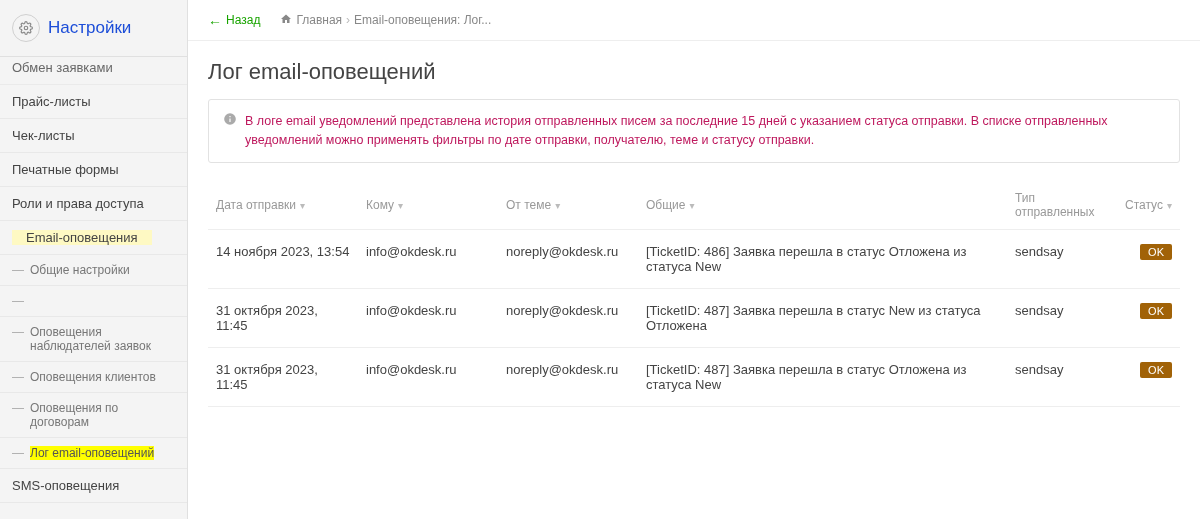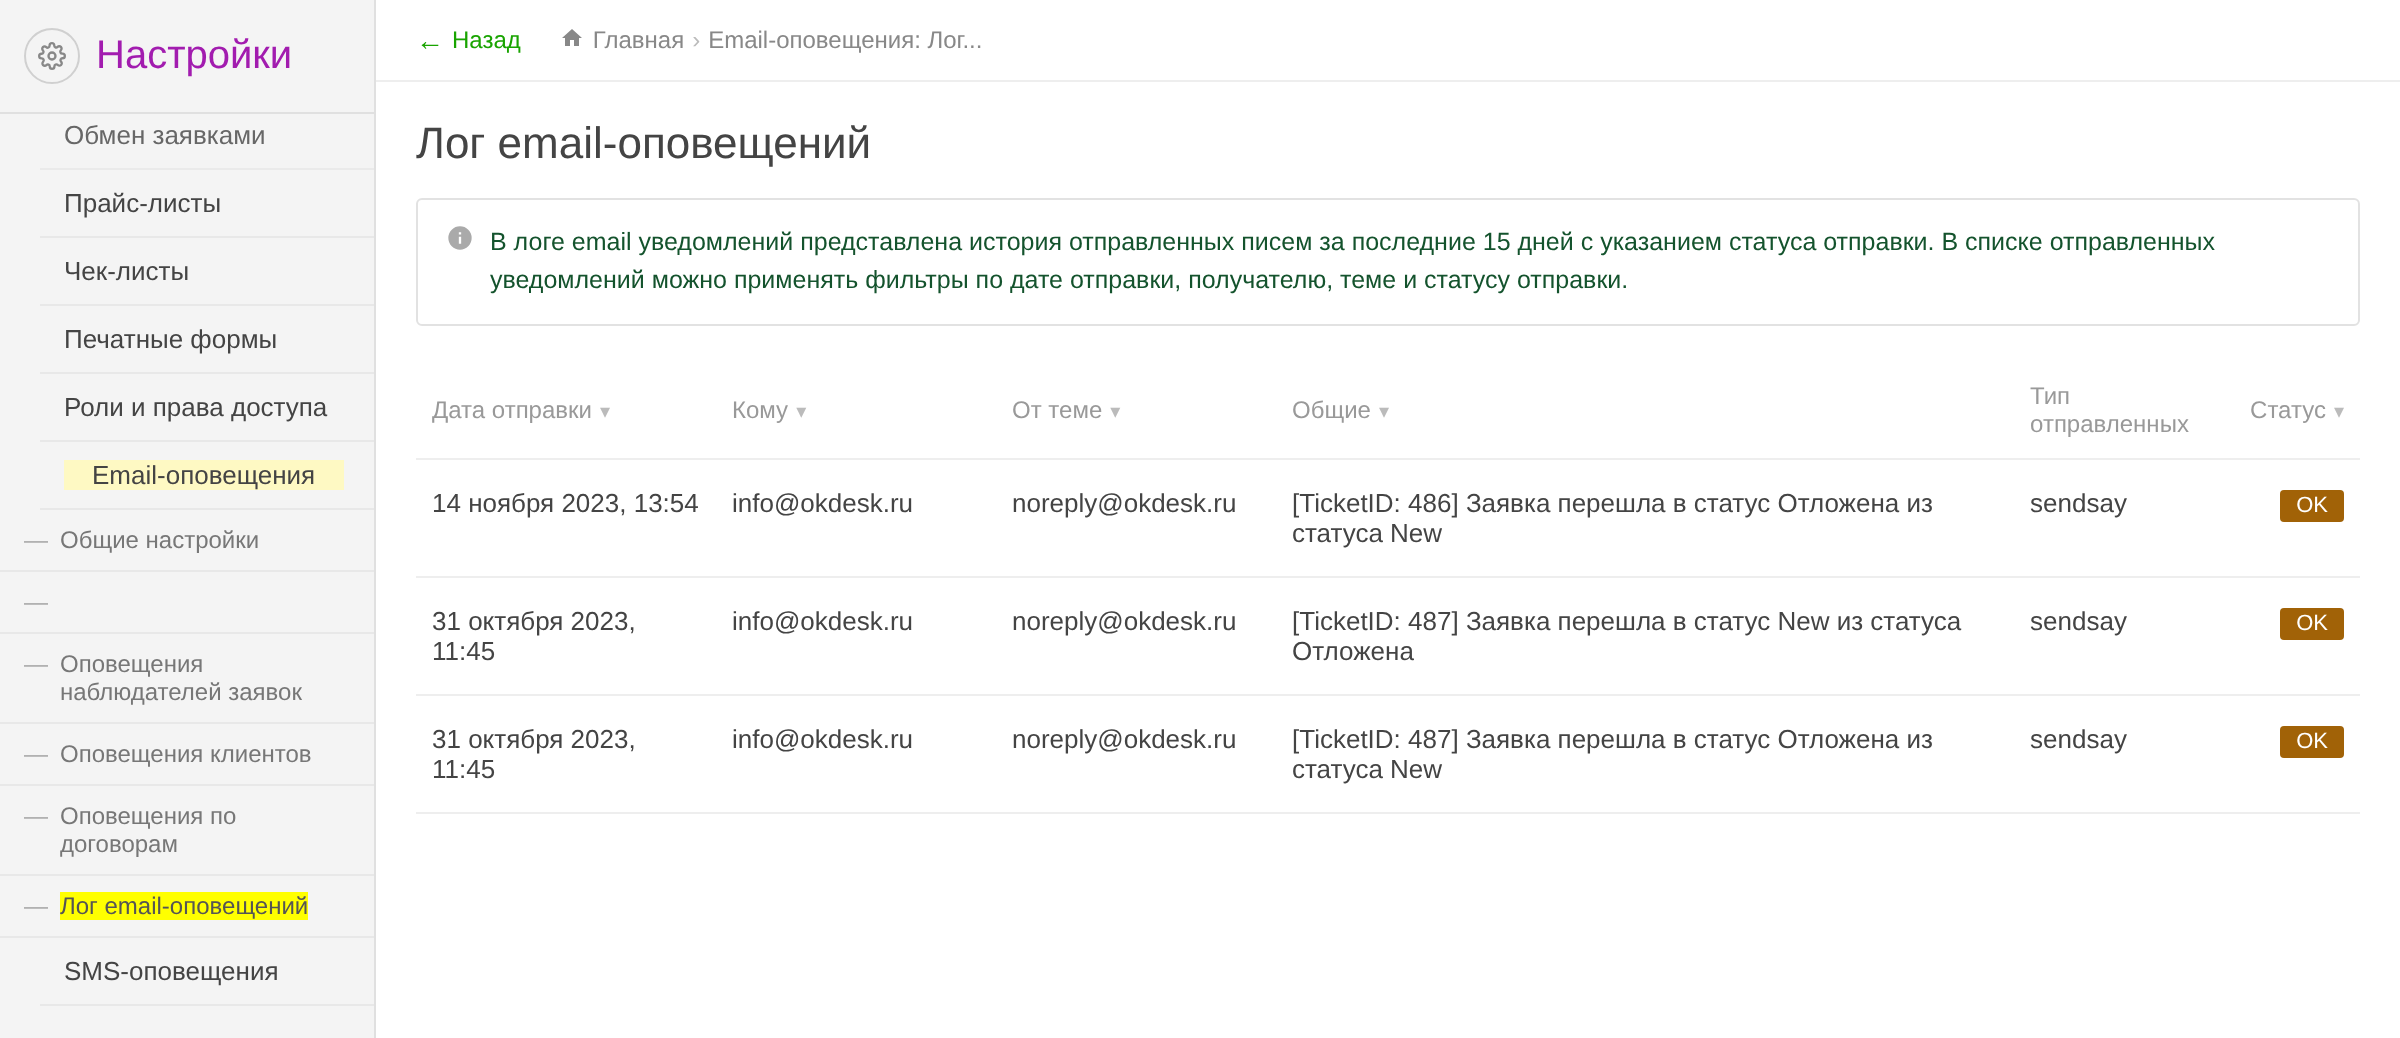--- a/index.html
+++ b/index.html
@@ -31,30 +31,29 @@
   height: 28px;
   border: 1px solid #d0d0d0;
   border-radius: 50%;
   display: flex;
   align-items: center;
   justify-content: center;
   margin-right: 8px;
   color: #888;
 }
 .sidebar-title {
-  font-size: 20px;
-  color: #a21caf;
+  font-size: 17px;
+  color: #1d4ed8;
 }
 .sidebar-item {
   padding: 9px 12px;
   border-bottom: 1px solid #e8e8e8;
   color: #444;
   cursor: pointer;
   font-size: 13px;
-  margin-left: 20px;
 }
 .sidebar-item.highlighted span {
   background: #fef9c3;
   padding: 0 14px;
 }
 .sidebar-subitem {
   padding: 8px 12px 8px 12px;
   border-bottom: 1px solid #e8e8e8;
   color: #777;
   cursor: pointer;
@@ -102,21 +101,21 @@
   font-size: 22px;
   color: #444;
   padding: 18px 20px 14px;
   font-weight: 400;
 }
 .info-box {
   margin: 0 20px 18px;
   border: 1px solid #e2e2e2;
   border-radius: 3px;
   padding: 12px 14px;
-  color: #14532d;
+  color: #be185d;
   font-size: 12.5px;
   line-height: 1.5;
   display: flex;
   align-items: flex-start;
 }
 .info-box .info-icon {
   color: #aaa;
   margin-right: 8px;
   flex-shrink: 0;
 }

